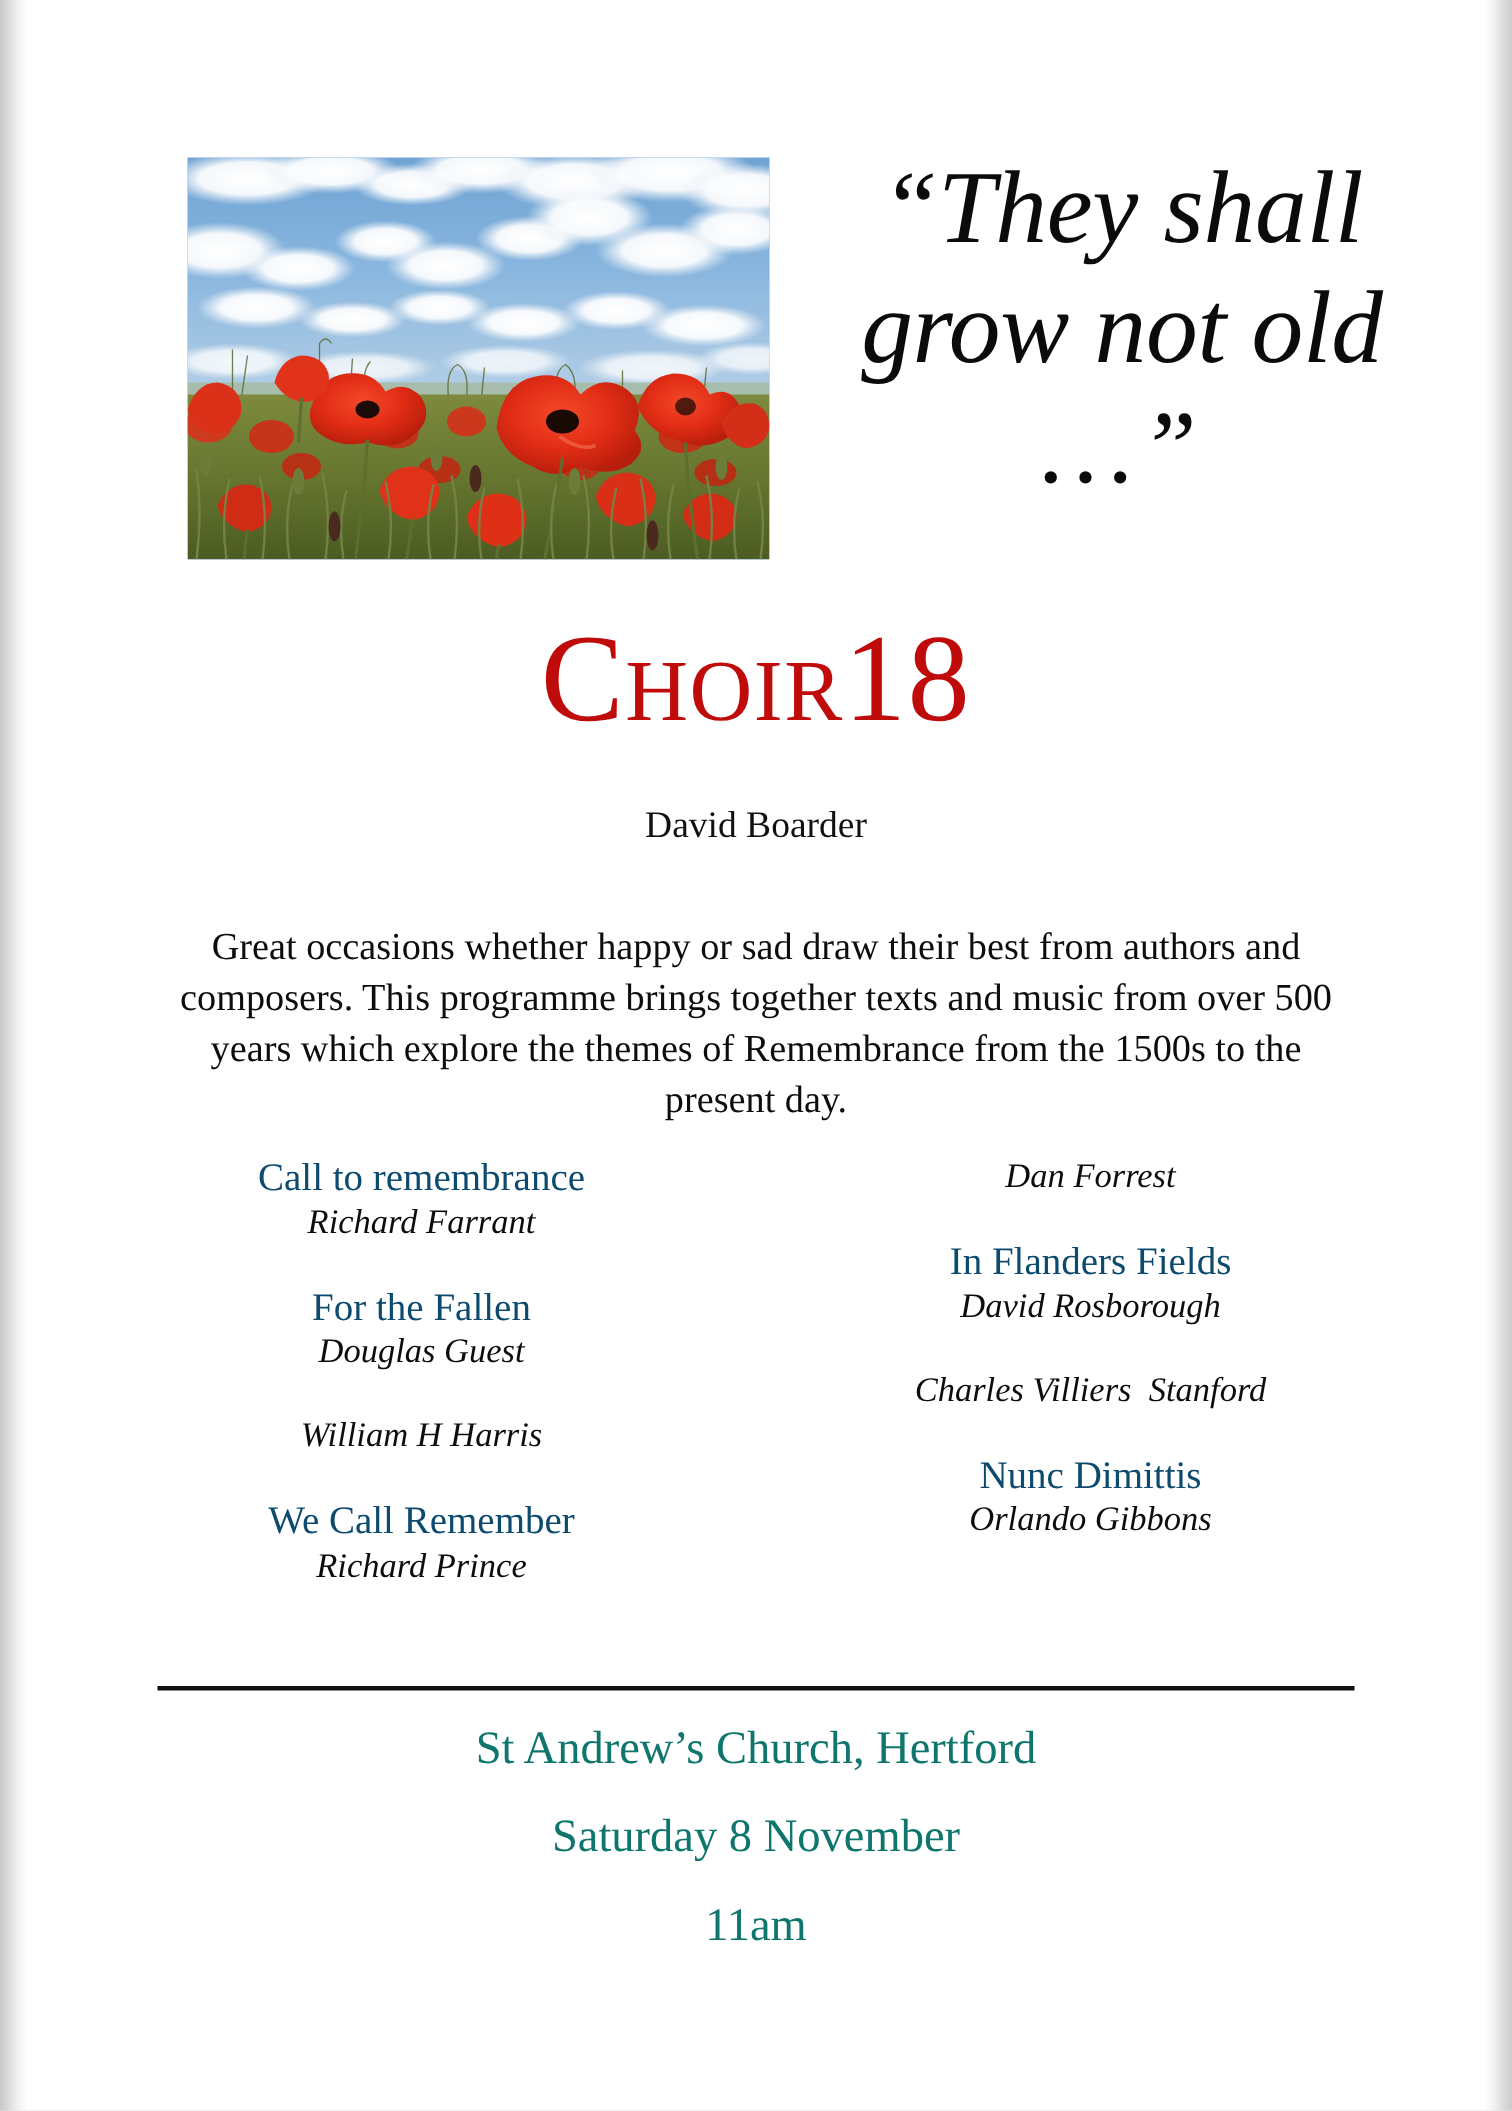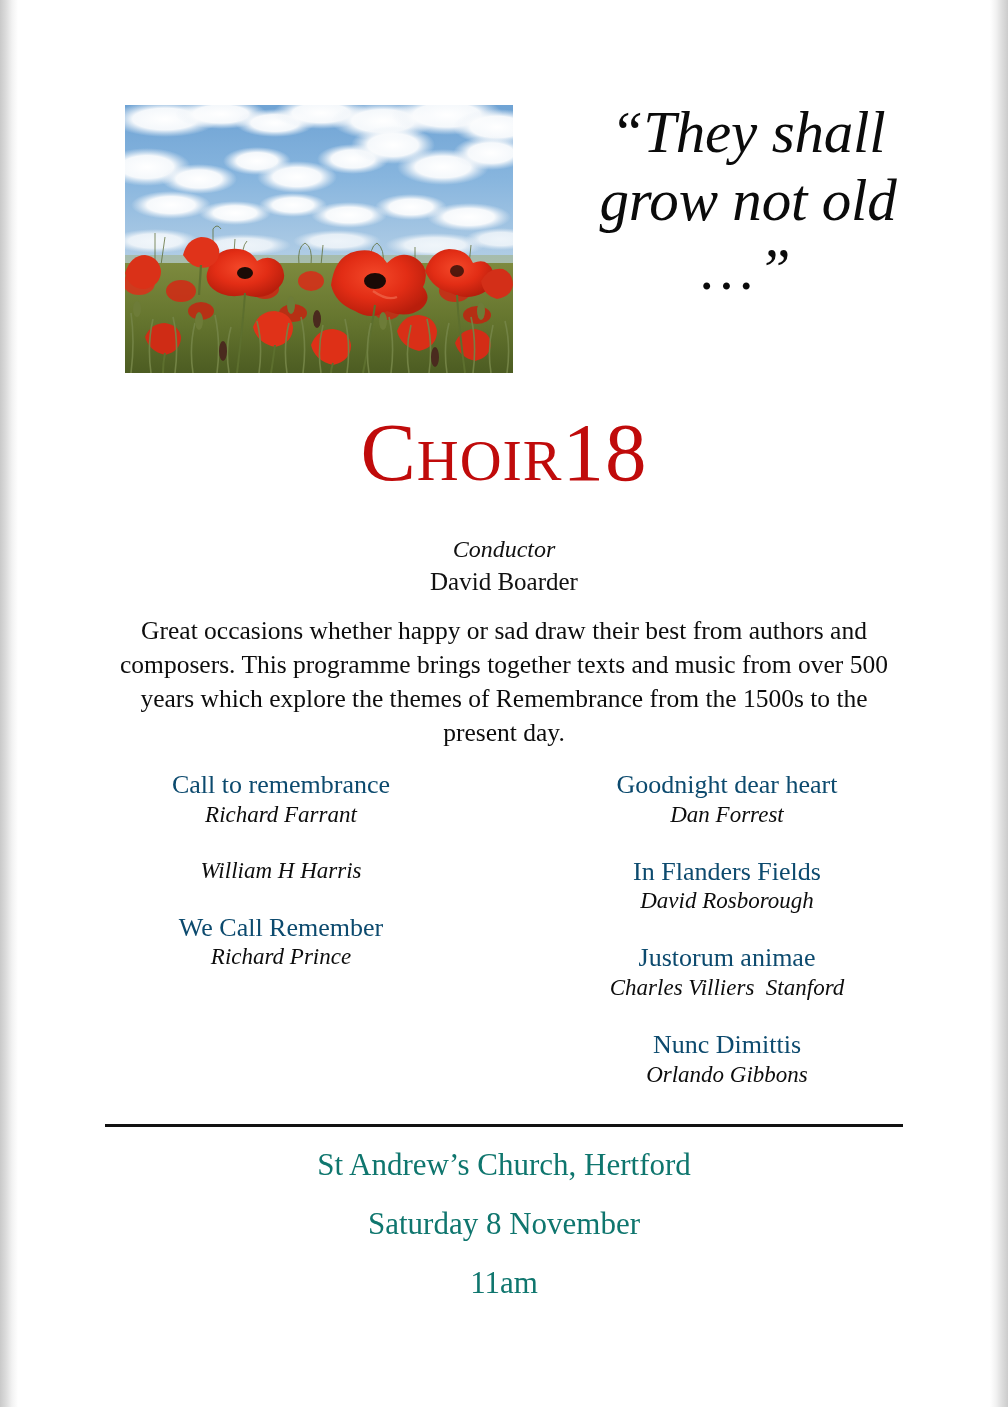--- a/index.html
+++ b/index.html
@@ -54,21 +54,21 @@
   }
   .poppy-photo svg { display: block; width: 388px; height: 268px; }
 
   .quote {
     position: absolute;
     left: 530px;
     top: 92px;
     width: 400px;
     text-align: center;
     font-style: italic;
-    font-size: 59px;
+    font-size: 69px;
     line-height: 1.16;
     color: #0b0b0b;
     letter-spacing: -0.2px;
   }
   .quote .q-line { display: block; white-space: pre; }
   .quote .q-dots { display: block; letter-spacing: 4px; }
 
   
   .title {
     position: absolute;
@@ -359,52 +359,53 @@
     <div class="quote">
       <span class="q-line">“They shall</span>
       <span class="q-line">grow not old</span>
       <span class="q-dots">…”</span>
     </div>
   </div>
 
   <div class="title">Choir18</div>
 
   <div class="conductor-block">
-    <div class="conductor-role">Conductor</div>
     <div class="conductor-name">David Boarder</div>
   </div>
 
   <div class="description">Great occasions whether happy or sad draw their best from authors and composers. This programme brings together texts and music from over 500 years which explore the themes of Remembrance from the 1500s to the present day.</div>
 
   <div class="programme">
     <div class="prog-col">
       <div class="prog-item">
         <div class="prog-title">Call to remembrance</div>
         <div class="prog-composer">Richard Farrant</div>
       </div>
       <div class="prog-item">
+        <div class="prog-title">For the Fallen</div>
+        <div class="prog-composer">Douglas Guest</div>
+      </div>
+      <div class="prog-item">
         <div class="prog-composer">William H Harris</div>
       </div>
       <div class="prog-item">
         <div class="prog-title">We Call Remember</div>
         <div class="prog-composer">Richard Prince</div>
       </div>
     </div>
 
     <div class="prog-col">
       <div class="prog-item">
-        <div class="prog-title">Goodnight dear heart</div>
         <div class="prog-composer">Dan Forrest</div>
       </div>
       <div class="prog-item">
         <div class="prog-title">In Flanders Fields</div>
         <div class="prog-composer">David Rosborough</div>
       </div>
       <div class="prog-item">
-        <div class="prog-title">Justorum animae</div>
         <div class="prog-composer">Charles Villiers  Stanford</div>
       </div>
       <div class="prog-item">
         <div class="prog-title">Nunc Dimittis</div>
         <div class="prog-composer">Orlando Gibbons</div>
       </div>
     </div>
   </div>
 
   <div class="divider"></div>

